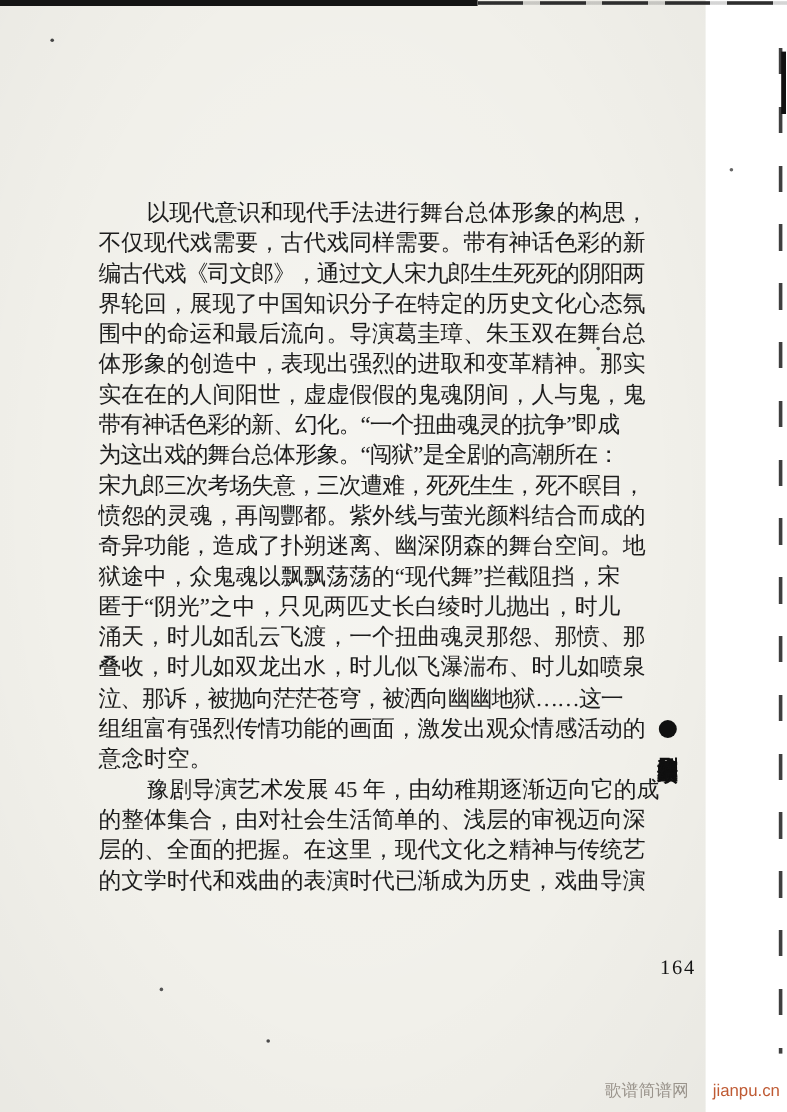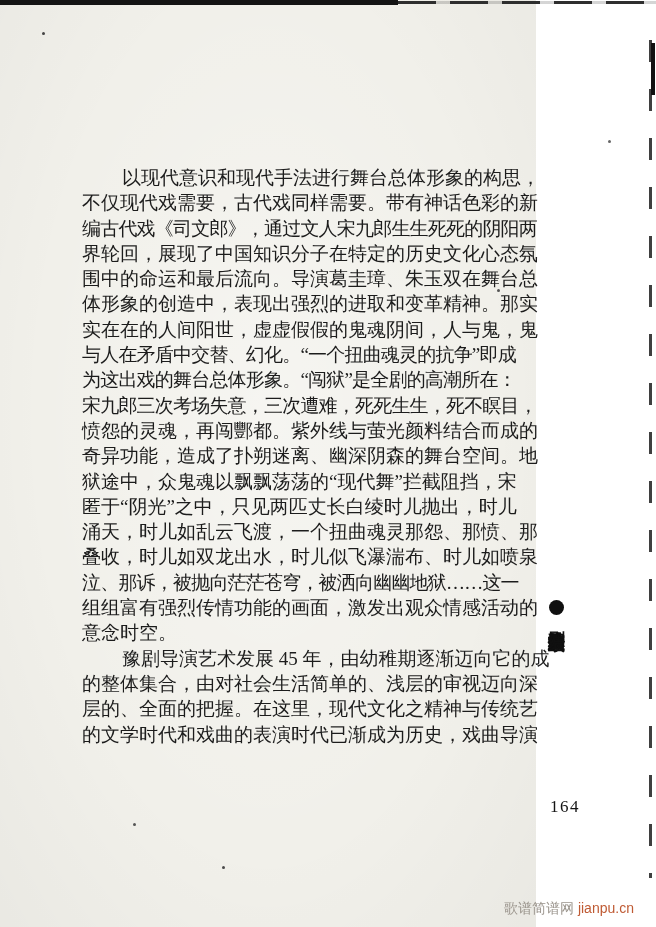--- a/index.html
+++ b/index.html
@@ -4,21 +4,21 @@
 <style>
   :root{
     --paper:#f1f0ea;
     --ink:#1c1c1c;
     --wm-gray:#9a948c;
     --wm-orange:#bf5a33;
   }
   html,body{margin:0;padding:0;}
   body{width:656px;height:927px;overflow:hidden;}
   .page{
-    position:relative;width:536px;height:927px;
+    position:relative;width:588px;height:927px;
     background-color:var(--paper);
     background-image:radial-gradient(ellipse at 50% 45%, rgba(255,255,255,.35) 0%, rgba(255,255,255,0) 60%, rgba(0,0,0,.03) 100%);
     font-family:"Liberation Serif","DejaVu Serif",serif;
     color:var(--ink);
   }
   
   .artifact-top-left{position:absolute;left:0;top:0;width:398px;height:5px;background:#141414;}
   .artifact-top-right{position:absolute;left:398px;top:1px;width:258px;height:3px;
     background:repeating-linear-gradient(to right,#2e2e2e 0 38px,rgba(46,46,46,.2) 38px 52px);}
   .artifact-right-dashes{position:absolute;left:649px;top:40px;width:3px;height:838px;opacity:.85;
@@ -39,42 +39,42 @@
   .sidebar-title{
     position:absolute;left:545px;top:617px;height:185px;
     writing-mode:vertical-rl;text-orientation:upright;
     font-size:17px;font-weight:bold;letter-spacing:0.5px;color:#101010;
   }
   .page-number{position:absolute;left:550px;top:797px;font-size:17px;letter-spacing:1.5px;color:#141414;}
   
   .watermark{position:absolute;left:504px;top:900px;font-size:14px;white-space:nowrap;
     font-family:"Liberation Sans","DejaVu Sans",sans-serif;}
   .watermark .wm-name{color:var(--wm-gray);font-family:Liberation Serif, serif;}
-  .watermark .wm-url{color:var(--wm-orange);margin-left:0;}
+  .watermark .wm-url{color:var(--wm-orange);margin-left:16px;}
 </style>
 </head>
 <body>
 
 <div class="page">
 
   <div class="artifact-top-left"></div>
   <div class="artifact-top-right"></div>
   <div class="artifact-right-dashes"></div>
   <div class="artifact-right-bar"></div>
   <div class="scan-specks"></div>
 
   <div class="text-block">
       <div class="line indent">以现代意识和现代手法进行舞台总体形象的构思，</div>
       <div class="line">不仅现代戏需要，古代戏同样需要。带有神话色彩的新</div>
       <div class="line tight">编古代戏《司文郎》，通过文人宋九郎生生死死的阴阳两</div>
       <div class="line">界轮回，展现了中国知识分子在特定的历史文化心态氛</div>
       <div class="line">围中的命运和最后流向。导演葛圭璋、朱玉双在舞台总</div>
       <div class="line">体形象的创造中，表现出强烈的进取和变革精神。那实</div>
       <div class="line">实在在的人间阳世，虚虚假假的鬼魂阴间，人与鬼，鬼</div>
-      <div class="line tight">与人在矛盾中交替、幻化。“一个扭曲魂灵的抗争”即成</div>
+      <div class="line tight">带有神话色彩的新、幻化。“一个扭曲魂灵的抗争”即成</div>
       <div class="line tight">为这出戏的舞台总体形象。“闯狱”是全剧的高潮所在：</div>
       <div class="line tight">宋九郎三次考场失意，三次遭难，死死生生，死不瞑目，</div>
       <div class="line">愤怨的灵魂，再闯酆都。紫外线与萤光颜料结合而成的</div>
       <div class="line">奇异功能，造成了扑朔迷离、幽深阴森的舞台空间。地</div>
       <div class="line">狱途中，众鬼魂以飘飘荡荡的“现代舞”拦截阻挡，宋</div>
       <div class="line">匿于“阴光”之中，只见两匹丈长白绫时儿抛出，时儿</div>
       <div class="line">涌天，时儿如乱云飞渡，一个扭曲魂灵那怨、那愤、那</div>
       <div class="line">叠收，时儿如双龙出水，时儿似飞瀑湍布、时儿如喷泉</div>
       <div class="line tight">泣、那诉，被抛向茫茫苍穹，被洒向幽幽地狱……这一</div>
       <div class="line">组组富有强烈传情功能的画面，激发出观众情感活动的</div>

